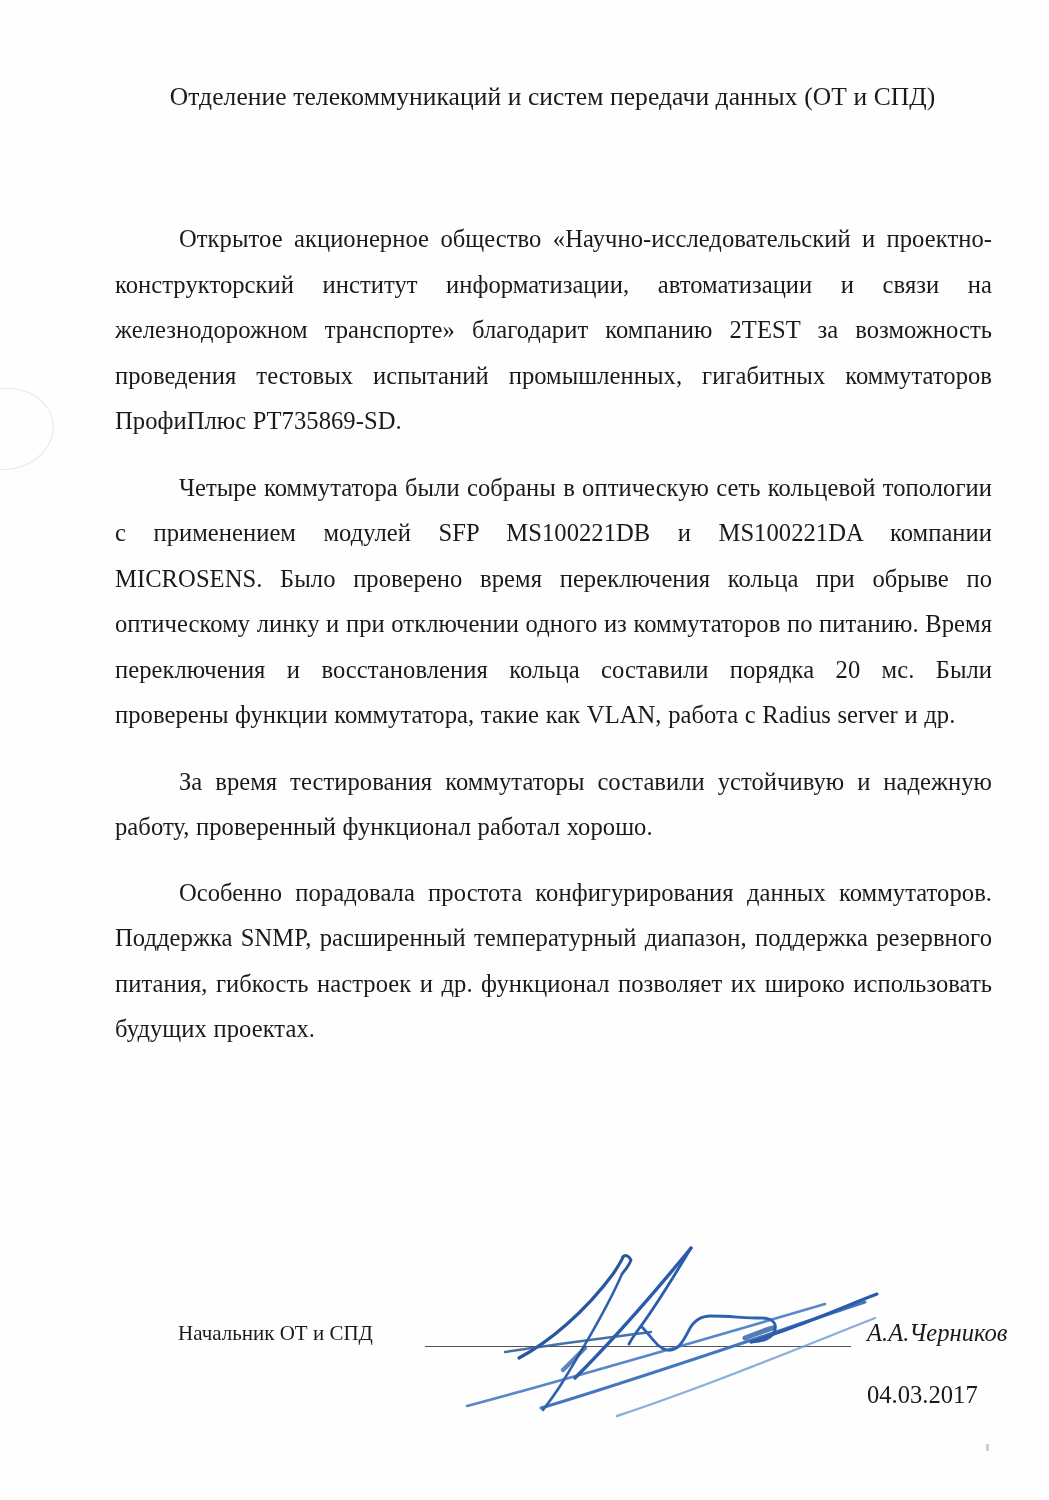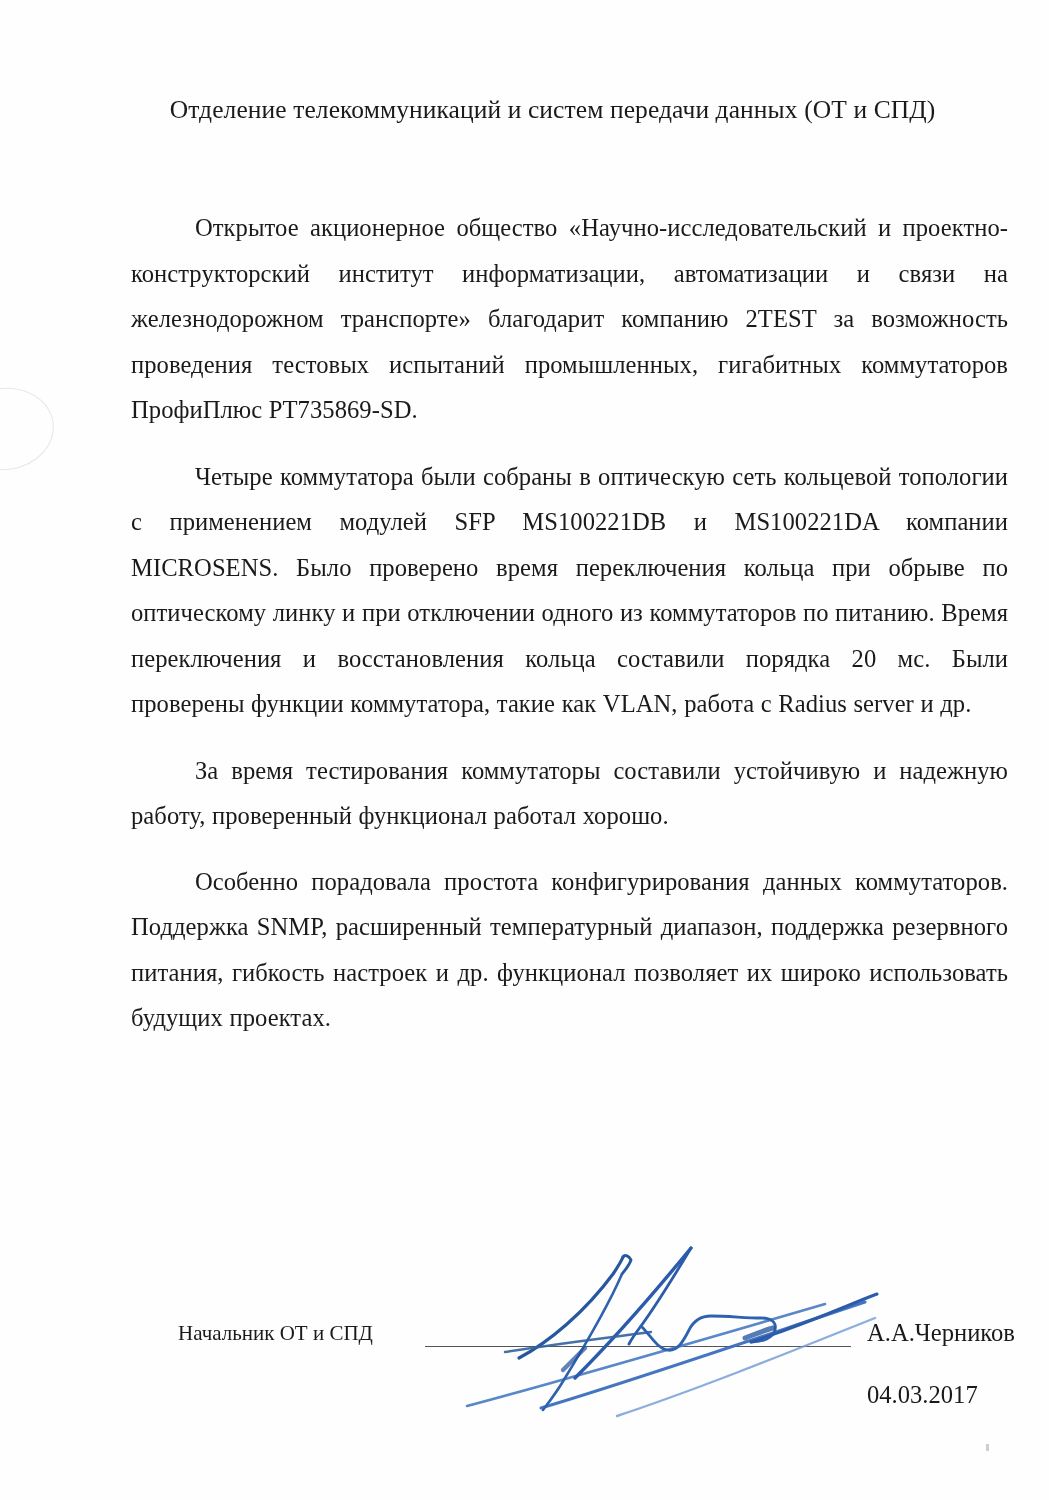--- a/index.html
+++ b/index.html
@@ -46,30 +46,29 @@
   .letterhead {
     position: absolute;
     left: 115px;
     top: 78px;
     width: 875px;
     text-align: center;
     font-size: 25.5px;
     line-height: 37px;
     letter-spacing: .1px;
   }
-  .letterhead .lh-line { display: block; margin-top: 13px; }
+  .letterhead .lh-line { display: block; }
   .letterhead .lh-line-2 { letter-spacing: .4px; }
 
   
   .body-block {
     position: absolute;
     left: 115px;
-    top: 205px;
+    top: 216px;
     width: 877px;
-    margin-left: 16px;
   }
   p.para {
     margin: 0 0 21px 0;
     font-size: 24.6px;
     line-height: 45.5px;
     text-align: justify;
     text-indent: 64px;
     letter-spacing: .05px;
     word-spacing: .4px;
     -webkit-hyphens: none;
@@ -102,20 +101,21 @@
     height: 0;
     border-top: 1.6px solid #555559;
   }
   .sig-name {
     position: absolute;
     left: 752px;
     top: 0;
     font-size: 24.6px;
     line-height: 34px;
     white-space: nowrap;
+    font-style: italic;
   }
   .sig-date {
     position: absolute;
     left: 752px;
     top: 62px;
     font-size: 24.6px;
     line-height: 34px;
     white-space: nowrap;
   }
 

